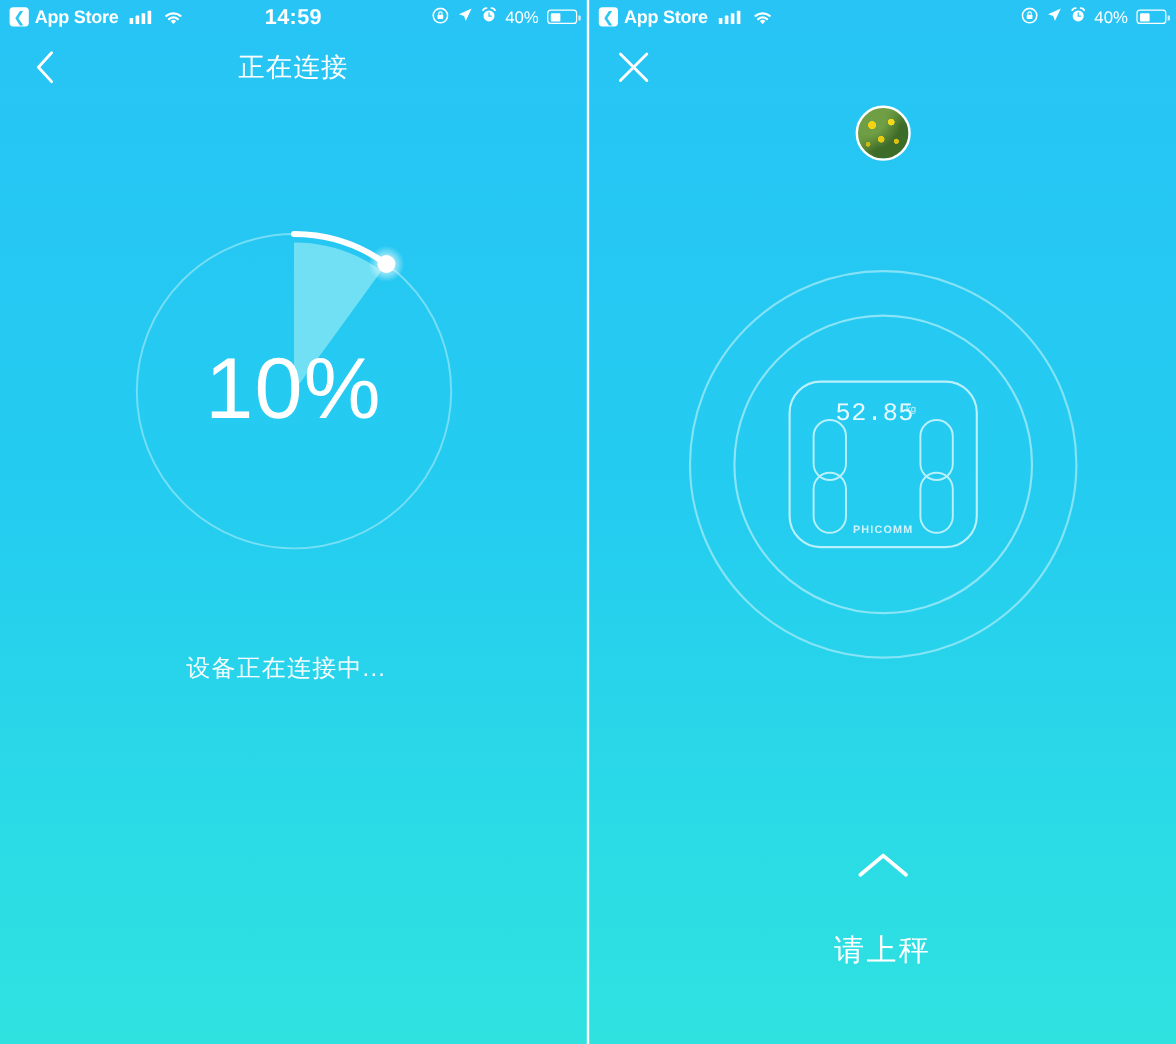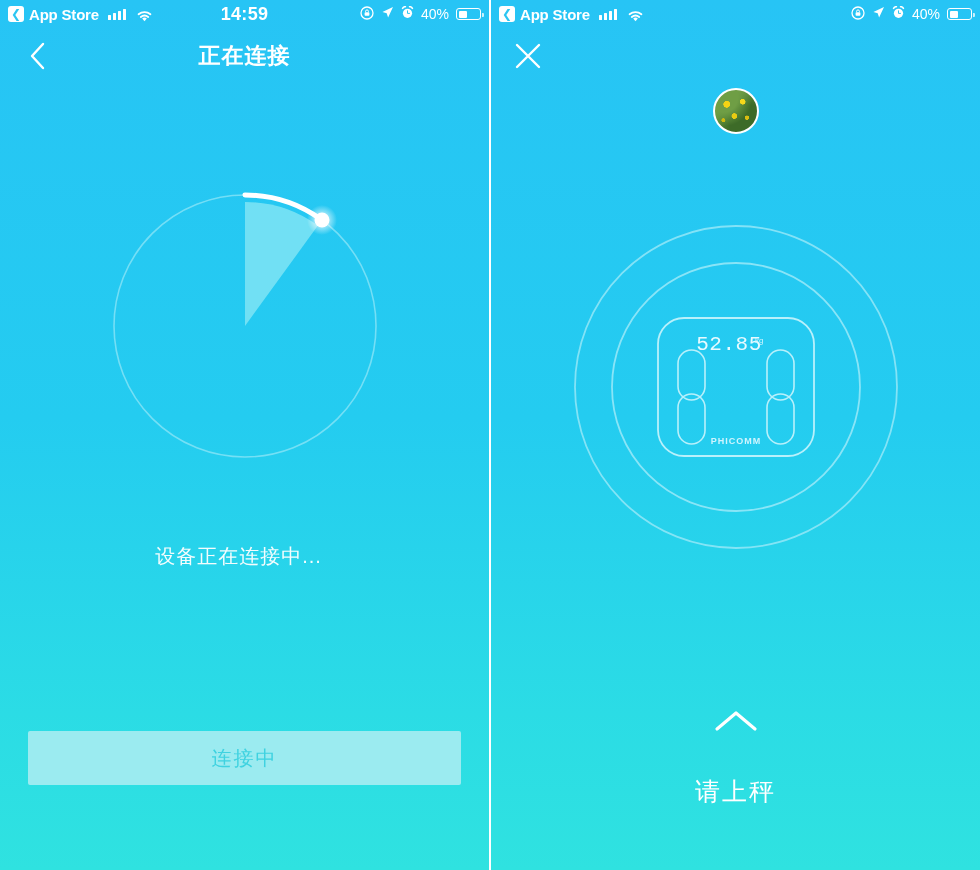--- a/index.html
+++ b/index.html
@@ -54,21 +54,21 @@
   }
   .sb-battery::after{
     content:""; position:absolute; right:-4px; top:3.5px;
     width:2px; height:4px; background:rgba(255,255,255,.75); border-radius:0 1px 1px 0;
   }
   .sb-battery span{ display:block; height:100%; width:40%; background:#fff; border-radius:1px; }
 
   
   .navbar {
     position:absolute; top:28px; left:0; right:0; height:56px;
-    display:flex; align-items:center; justify-content:center;font-weight:bold;
+    display:flex; align-items:center; justify-content:center;
   }
   .nav-title { color:#fff; font-size:22px; letter-spacing:1px; }
   .nav-back {
     position:absolute; left:22px; top:50%; transform:translateY(-50%);
     width:30px; height:30px; display:flex; align-items:center; justify-content:center;
     cursor:pointer;
   }
   .nav-close {
     position:absolute; left:20px; top:50%; transform:translateY(-50%);
     width:34px; height:34px; display:flex; align-items:center; justify-content:center;
@@ -206,25 +206,25 @@
         </defs>
 
         <path d="M143 143 L143 19 A124 124 0 0 1 215.9 42.6 Z" fill="#7FE4F5" opacity="0.85"></path>
 
         <circle cx="143" cy="143" r="131" fill="none" stroke="#8FE6F7" stroke-width="1.6" opacity="0.75"></circle>
 
         <path d="M143 12 A131 131 0 0 1 219 36.4" fill="none" stroke="#ffffff" stroke-width="5" stroke-linecap="round"></path>
         <circle cx="220" cy="37" r="15" fill="url(#knobGlow)" opacity="0.55"></circle>
         <circle cx="220" cy="37" r="7.5" fill="#ffffff"></circle>
       </svg>
+      <div class="ring-pct">10%</div>
     </div>
 
     <div class="status-line">设备正在连接中...</div>
 
-    <button class="action-btn">连接中</button>
   </div>
 
   <div class="divider"></div>
 
   <div class="panel">
 
     <div class="statusbar">
       <div class="sb-left">
         <span class="sb-backchip">❮</span>
         <span class="sb-appname">App Store</span>

